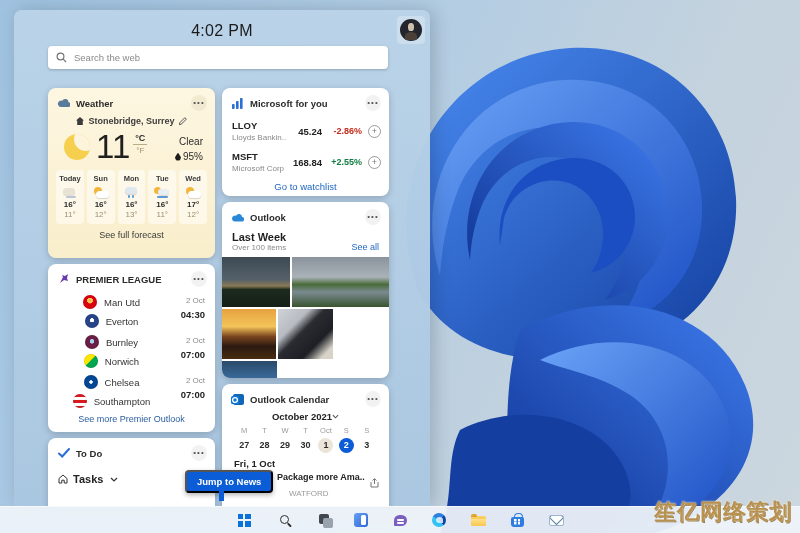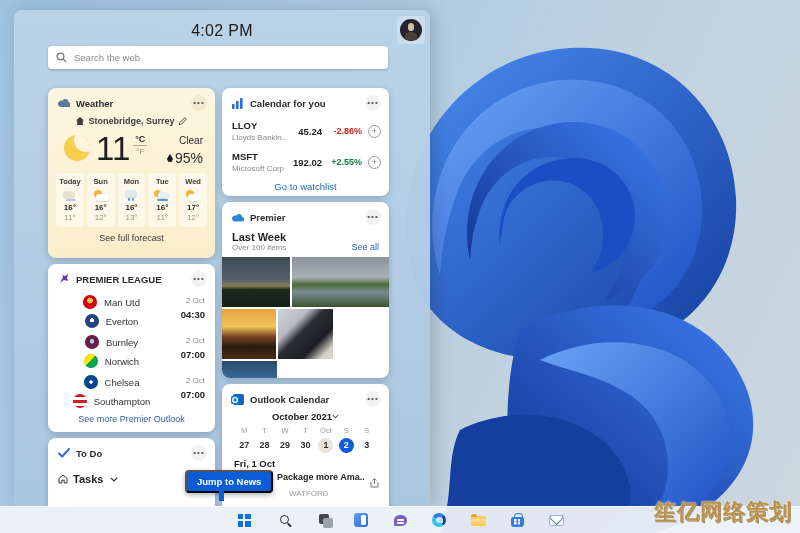--- a/index.html
+++ b/index.html
@@ -54,21 +54,21 @@
   .w-now { display:flex; align-items:center; padding:4px 12px 2px 16px; }
   .moon { position:relative; width:26px; height:26px; border-radius:50%; background:#f6cf4e; overflow:hidden; }
   .moon::after { content:''; position:absolute; left:10px; top:-7px; width:24px; height:24px;
     border-radius:50%; background:#fcf4dc; }
   .w-temp { font-size:33px; color:#1f1f1f; margin-left:6px; line-height:1; }
   .w-units { display:flex; flex-direction:column; align-items:center; margin-left:3px; margin-top:-6px; }
   .w-units .uc { font-size:9px; font-weight:bold; color:#2b2b2b; border-bottom:1px solid #b9ab84; padding:0 2px 1px; }
   .w-units .uf { font-size:8px; color:#9a8f6d; padding-top:1px; }
   .w-cond { margin-left:auto; text-align:right; }
   .w-cond .cond { font-size:10px; color:#2b2b2b; }
-  .w-hum { display:flex; align-items:center; justify-content:flex-end; gap:2px; font-size:14px; color:#2b2b2b; margin-top:2px; }
+  .w-hum { display:flex; align-items:center; justify-content:flex-end; gap:2px; font-size:10px; color:#2b2b2b; margin-top:2px; }
   .drop { width:6px; height:8px; background:#1d1d1d; border-radius:50% 50% 50% 50%/60% 60% 40% 40%;
     clip-path:polygon(50% 0,100% 60%,85% 100%,15% 100%,0 60%); }
   .w-days { display:flex; gap:3px; padding:5px 8px 0; }
   .w-day { flex:1; background:rgba(255,255,255,.5); border-radius:4px; text-align:center; padding:4px 0 5px; }
   .w-day .d { font-size:7.5px; font-weight:bold; color:#3a3a3a; }
   .w-day .hi { font-size:8px; font-weight:bold; color:#2b2b2b; margin-top:2px; }
   .w-day .lo { font-size:8px; color:#9b9070; margin-top:1px; }
   .wicon { position:relative; width:16px; height:11px; margin:4px auto 2px; display:block; }
   .wicon::before,.wicon::after { content:''; position:absolute; }
   .sun-cloud::before { left:1px; top:0; width:8px; height:8px; border-radius:50%; background:#f3b63d; }
@@ -401,52 +401,52 @@
 
       <div class="card stocks">
         <div class="card-head">
           <span class="head-ic">
             <svg width="12" height="11" viewBox="0 0 12 11">
                 <rect x="0" y="6" width="2.6" height="5" rx="0.8" fill="#2b6fd4"></rect>
                 <rect x="4" y="3" width="2.6" height="8" rx="0.8" fill="#2b6fd4"></rect>
                 <rect x="8" y="0" width="2.6" height="11" rx="0.8" fill="#2b6fd4"></rect>
               </svg>
           </span>
-          <span class="head-title">Calendar for you</span>
+          <span class="head-title">Microsoft for you</span>
           <button class="dots-btn">•••</button>
         </div>
         <div class="stock-row">
           <div class="st-id">
             <div class="st-sym">LLOY</div>
             <div class="st-co">Lloyds Bankin...</div>
           </div>
           <span class="st-price">45.24</span>
           <span class="st-chg down">-2.86%</span>
           <button class="plus-btn">+</button>
         </div>
         <div class="stock-row">
           <div class="st-id">
             <div class="st-sym">MSFT</div>
             <div class="st-co">Microsoft Corp</div>
           </div>
-          <span class="st-price">192.02</span>
+          <span class="st-price">168.84</span>
           <span class="st-chg up">+2.55%</span>
           <button class="plus-btn">+</button>
         </div>
         <div class="stocks-footer">Go to watchlist</div>
       </div>
 
       <div class="card photos">
         <div class="card-head">
           <span class="head-ic">
             <svg width="13" height="9" viewBox="0 0 13 9">
                 <path d="M4 8.5 a3 3 0 1 1 1.1-5.8 a3.2 3.2 0 0 1 6 1.3 a2.2 2.2 0 0 1-.4 4.5 Z" fill="#2b88d8"></path>
               </svg>
           </span>
-          <span class="head-title">Premier</span>
+          <span class="head-title">Outlook</span>
           <button class="dots-btn">•••</button>
         </div>
         <div class="ph-sub">
           <span class="ph-left">
             <div class="ph-title">Last Week</div>
             <div class="ph-count">Over 100 items</div>
           </span>
           <span class="ph-seeall">See all</span>
         </div>
         <div class="collage">

